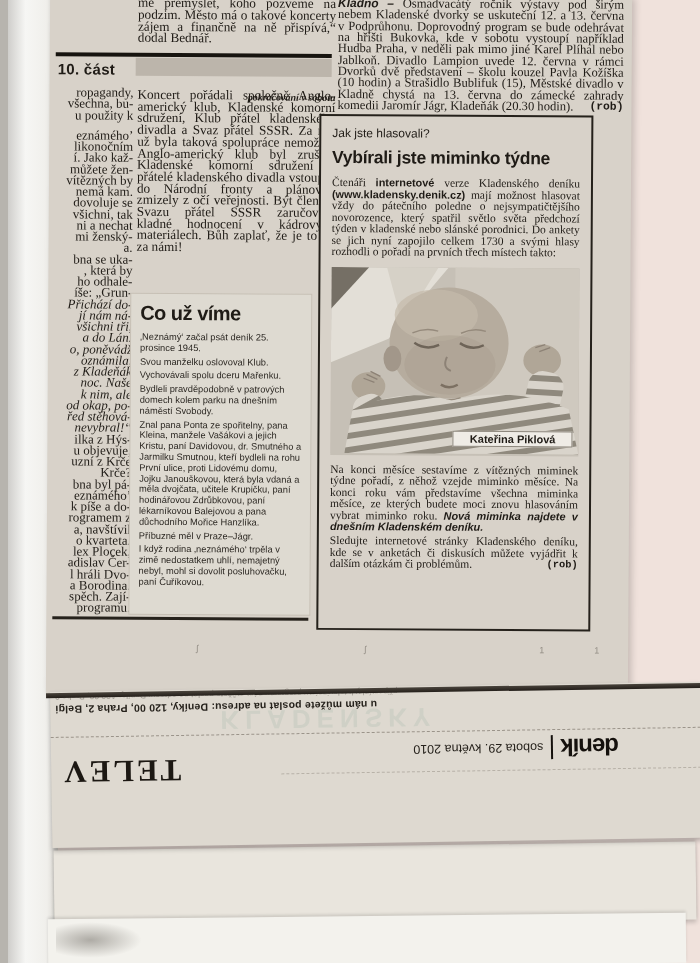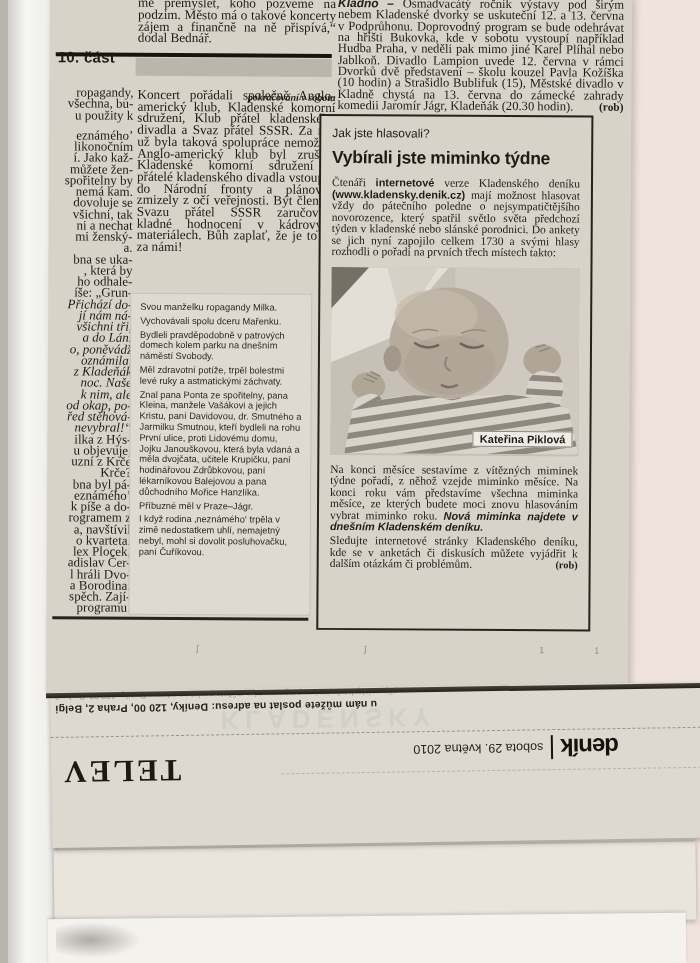--- a/index.html
+++ b/index.html
@@ -20,47 +20,47 @@
 
   
   .page-main{position:absolute;left:48px;top:-4px;width:582px;height:700px;background:#d8d2c9;
        transform:rotate(0.35deg);box-shadow:3px 0 7px rgba(0,0,0,.18);z-index:2;}
   .page-main *{position:absolute;}
   .colA-top{left:4px;top:10px;width:80px;text-align:right;font-size:13px;line-height:11.8px;}
   .frag{white-space:nowrap;position:static;}
   .frag.i{font-style:italic;}
   .frag-gap{position:static;height:9px;}
   .rule-top{left:6px;top:58px;width:276px;height:4px;background:#17140f;}
-  .section-part{left:8px;top:54px;font:bold 15px "Liberation Sans",sans-serif;letter-spacing:.3px;text-align:center;}
+  .section-part{left:8px;top:66px;font:bold 15px "Liberation Sans",sans-serif;letter-spacing:.3px;text-align:center;}
   .gray-band{left:86px;top:63px;width:196px;height:18px;background:#bcb5ab;}
   .colA-frags{left:0;top:92px;width:84px;text-align:right;font-size:13px;line-height:11.25px;}
   .colB{left:88px;top:2px;width:198px;font-size:13.2px;line-height:11.8px;text-align:justify;}
   .colB-main{left:88px;top:94px;width:198px;font-size:13.2px;line-height:11.7px;text-align:justify;}
   .continuation{position:static;display:block;text-align:right;font-style:italic;font-weight:bold;
        font-size:10px;margin-top:2px;}
   .info-box{left:82px;top:298px;width:182px;height:322px;background:#dedad1;border:1px solid #c6bfb4;
        padding:8px 9px;box-sizing:border-box;font-family:"Liberation Sans",sans-serif;overflow:hidden;}
   .info-title{position:static;display:block;font-size:20px;font-weight:bold;letter-spacing:-.5px;margin:0 0 7px 0;}
   .clue{position:static;font-size:9.3px;line-height:10.8px;margin-bottom:3px;color:#2b2722;}
   .colC-news{left:288px;top:2px;width:286px;font-size:12.6px;line-height:11.35px;text-align:justify;}
   .b{font-weight:bold;font-family:"Liberation Sans",sans-serif;font-size:.95em;}
   .i{font-style:italic;}
-  .rob{float:right;font-weight:bold;font-family:Liberation Serif, serif;font-size:.9em;}
+  .rob{float:right;font-weight:bold;font-family:Liberation Mono, monospace;font-size:.9em;}
   .poll-box{left:270px;top:118px;width:274px;height:516px;border:2px solid #25211b;background:#d8d2c9;
        padding:8px 11px;box-sizing:border-box;overflow:hidden;}
   .poll-box > *{position:static;display:block;}
   .kicker{font:12px "Liberation Sans",sans-serif;margin:2px 0 7px 0;}
   .poll-headline{font:bold 17.5px "Liberation Sans",sans-serif;letter-spacing:-.3px;margin-bottom:9px;}
   .poll-intro{font-size:11.5px;line-height:11.5px;text-align:justify;}
   .poll-results{margin:9px 0 4px 0;font:bold 11px "Liberation Sans",sans-serif;}
   .result-row{display:flex;justify-content:space-between;line-height:13.5px;}
   .photo{margin-top:6px;width:100%;height:188px;position:relative;background:#c6c0b6;}
   .photo svg{position:absolute;inset:0;}
   .caption{position:absolute;right:6px;bottom:9px;background:#efece6;border:1px solid #8d877d;
-       padding:1px 6px;font:bold 11px "Liberation Sans",sans-serif;}
+       padding:1px 16px;font:bold 11px "Liberation Sans",sans-serif;}
   .poll-outro{margin-top:9px;font-size:11.5px;line-height:11.6px;text-align:justify;}
   .poll-outro2{margin-top:2px;font-size:11.5px;line-height:11.6px;text-align:justify;}
   .rule-bottom{left:6px;top:622px;width:256px;height:3px;background:#26221c;}
   .mark{position:absolute;top:648px;font:9px "Liberation Sans",sans-serif;color:#57524a;opacity:.55;}
 
   
   .fold{position:absolute;left:46px;top:688px;width:656px;height:5px;
        background:linear-gradient(#4a443c,#241f1a);transform:rotate(-0.9deg);z-index:4;}
   .page2{position:absolute;left:50px;top:692px;width:650px;height:156px;background:#ded9d0;
        transform:rotate(-0.9deg);transform-origin:left top;box-shadow:0 3px 5px rgba(0,0,0,.25);z-index:3;}
@@ -101,21 +101,21 @@
 
     <div class="colA-frags">
         <div class="frag">ropagandy,</div>
         <div class="frag">všechna, bu-</div>
         <div class="frag">u použity k</div>
         <div class="frag-gap"></div>
         <div class="frag">eznámého’</div>
         <div class="frag">likonočním</div>
         <div class="frag">í. Jako kaž-</div>
         <div class="frag">můžete žen-</div>
-        <div class="frag">spořitelny by</div>
+        <div class="frag">vítězných by</div>
         <div class="frag">nemá kam.</div>
         <div class="frag">dovoluje se</div>
         <div class="frag">všichni, tak</div>
         <div class="frag">ni a nechat</div>
         <div class="frag">mi ženský-</div>
         <div class="frag">a.</div>
         <div class="frag">bna se uka-</div>
         <div class="frag">, která by</div>
         <div class="frag">ho odhale-</div>
         <div class="frag">íše: „Grun-</div>
@@ -150,25 +150,26 @@
       </div>
 
     <div class="colB">me přemýšlet, koho pozveme na podzim. Město má o takové koncerty zájem a finančně na ně přispívá,“ dodal Bednář.</div>
 
     <div class="colB-main">
       <span>Koncert pořádali společně Anglo- americký klub, Kladenské komorní sdružení, Klub přátel kladenského divadla a Svaz přátel SSSR. Za rok už byla taková spolupráce nemožná. Anglo-americký klub byl zrušen, Kladenské komorní sdružení a přátelé kladenského divadla vstoupili do Národní fronty a plánovitě zmizely z očí veřejnosti. Být členem Svazu přátel SSSR zaručovalo kladné hodnocení v kádrových materiálech. Bůh zaplať, že je to už za námi!</span>
       <span class="continuation">pokračování v sobotu</span>
     </div>
 
     <div class="info-box">
+      <span class="info-title">Co už víme</span>
       <span style="position:static;display:block;">
-          <div class="clue">Svou manželku ropagandy Milka.</div>
+          <div class="clue">‚Neznámý‘ začal psát deník 25. prosince 1945.</div>
+          <div class="clue">Svou manželku oslovoval Klub.</div>
           <div class="clue">Vychovávali spolu dceru Mařenku.</div>
           <div class="clue">Bydleli pravděpodobně v patrových domech kolem parku na dnešním náměstí Svobody.</div>
-          <div class="clue">Měl zdravotní potíže, trpěl bolestmi levé ruky a astmatickými záchvaty.</div>
           <div class="clue">Znal pana Ponta ze spořitelny, pana Kleina, manžele Vašákovi a jejich Kristu, paní Davidovou, dr. Smutného a Jarmilku Smutnou, kteří bydleli na rohu První ulice, proti Lidovému domu, Jojku Janouškovou, která byla vdaná a měla dvojčata, učitele Krupičku, paní hodinářovou Zdrůbkovou, paní lékarníkovou Balejovou a pana důchodního Mořice Hanzlíka.</div>
           <div class="clue">Příbuzné měl v Praze–Jágr.</div>
           <div class="clue">I když rodina ‚neznámého‘ trpěla v zimě nedostatkem uhlí, nemajetný nebyl, mohl si dovolit posluhovačku, paní Čuříkovou.</div>
         </span>
     </div>
 
     <div class="colC-news"><span class="b i" style="position: static;">Kladno – </span><span style="position: static;">Osmadvacátý ročník výstavy pod širým nebem Kladenské dvorky se uskuteční 12. a 13. června v Podprůhonu. Doprovodný program se bude odehrávat na hřišti Bukovka, kde v sobotu vystoupí například Hudba Praha, v neděli pak mimo jiné Karel Plíhal nebo Jablkoň. Divadlo Lampion uvede 12. června v rámci Dvorků dvě představení – školu kouzel Pavla Kožíška (10 hodin) a Strašidlo Bublifuk (15), Městské divadlo v Kladně chystá na 13. června do zámecké zahrady komedii Jaromír Jágr, Kladeňák (20.30 hodin). </span><span class="rob" style="position: static;">(rob)</span></div>
 
     <div class="poll-box">
       <span class="kicker">Jak jste hlasovali?</span>

